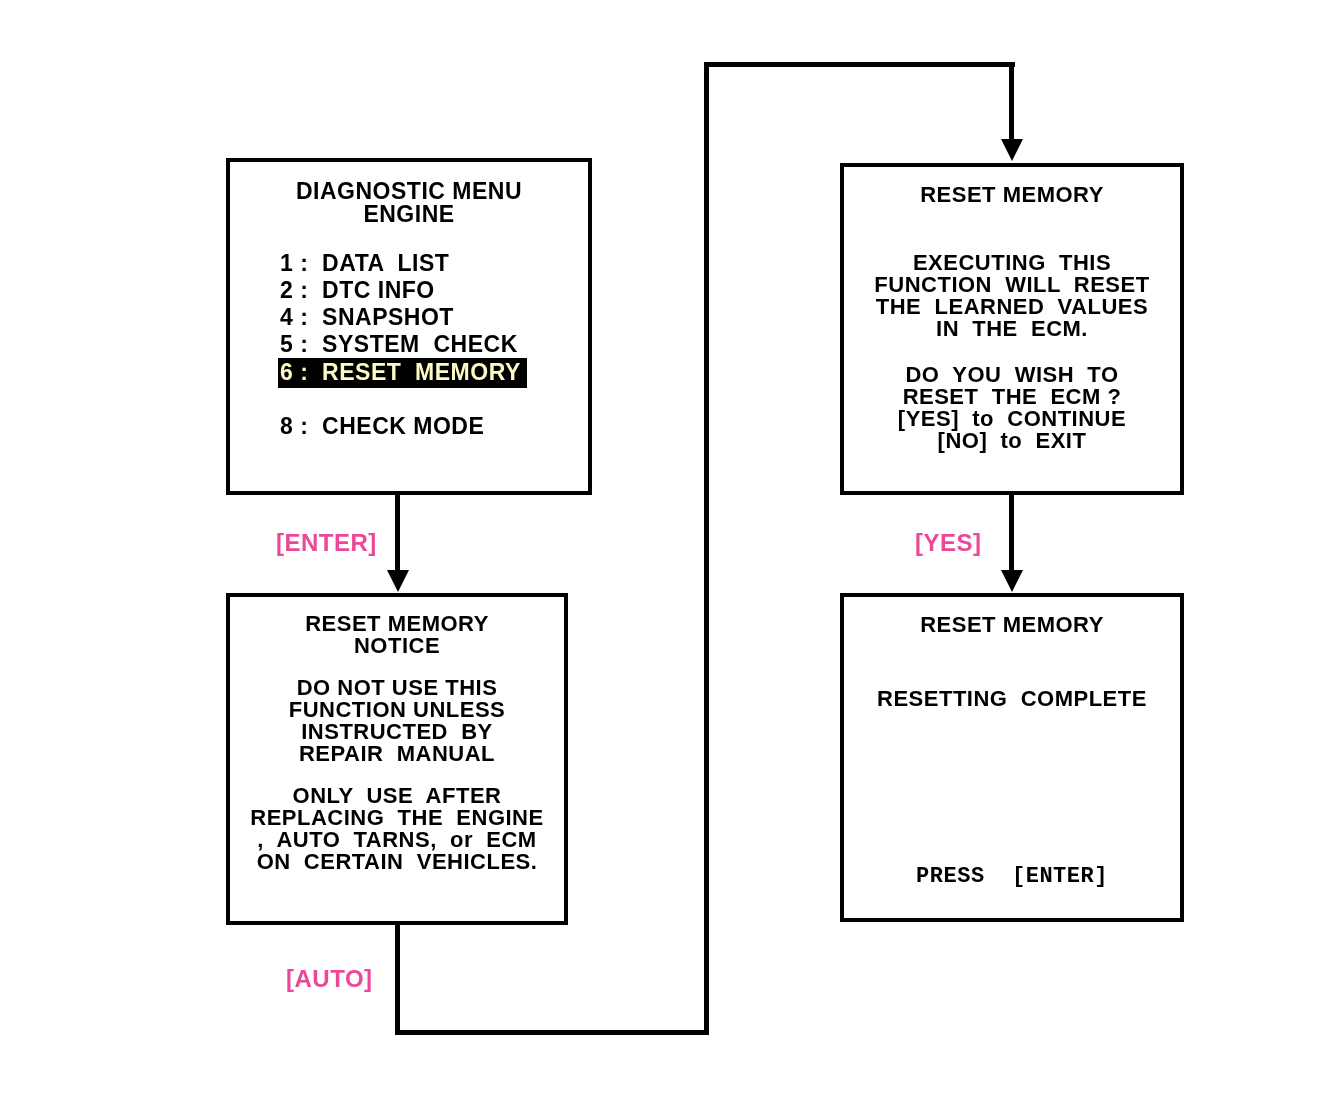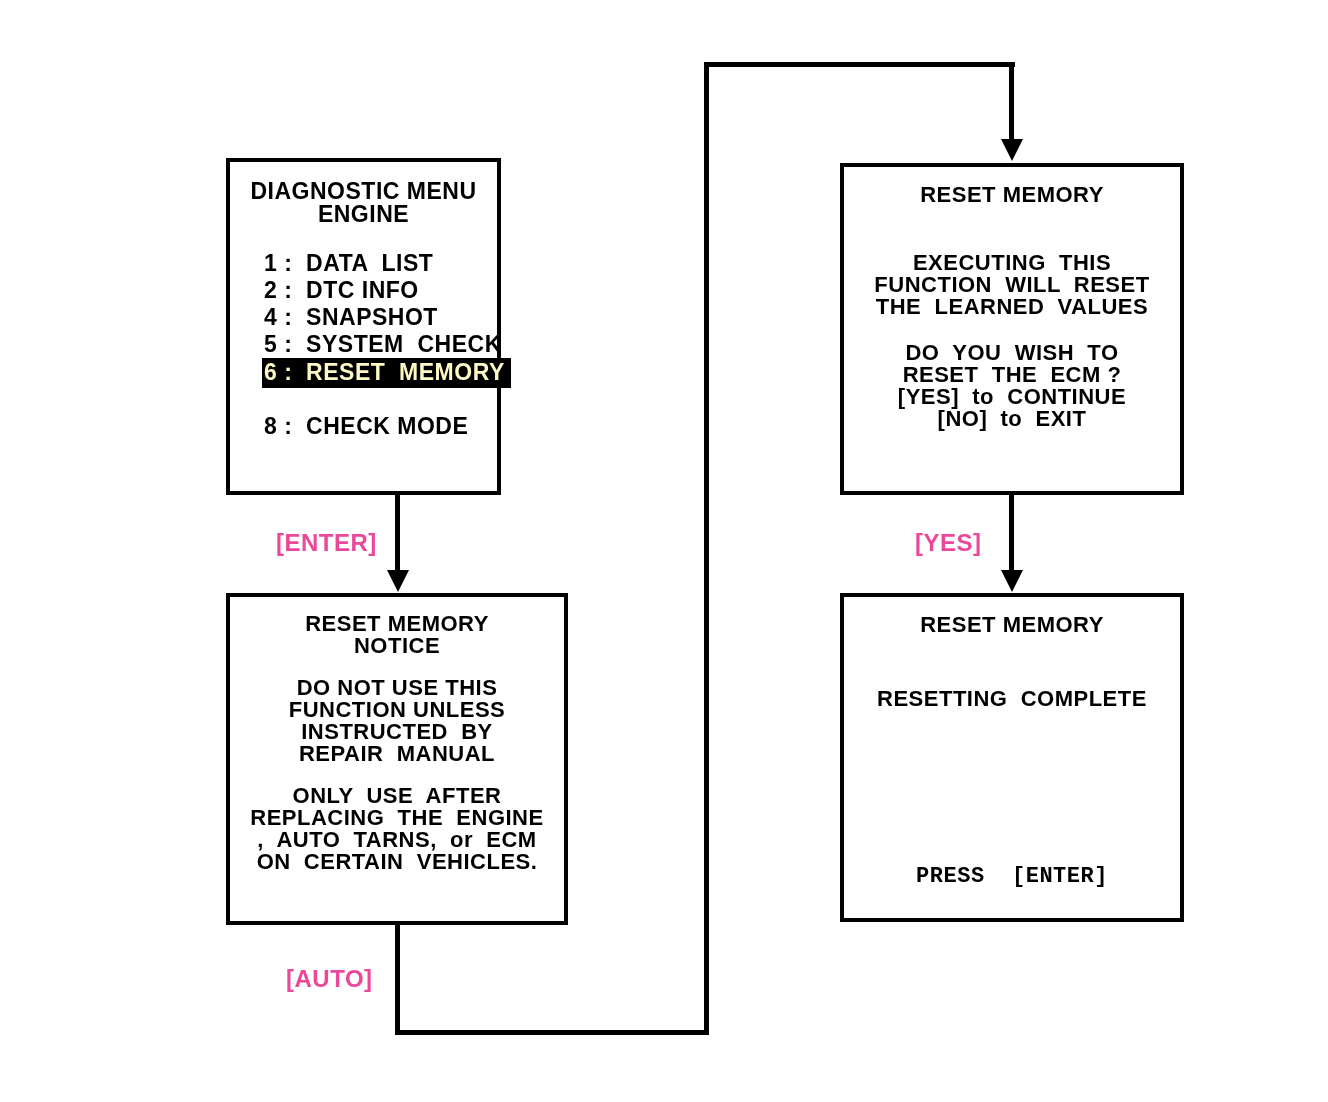--- a/index.html
+++ b/index.html
@@ -32,31 +32,31 @@
   }
   .screen .line {
     white-space: pre;
     line-height: 1.0;
   }
 
   
   #box-diagnostic-menu {
     left: 226px;
     top: 158px;
-    width: 275px;
+    width: 366px;
     height: 337px;
     font-size: 23px;
   }
   #box-diagnostic-menu .hdr {
     margin-top: 18px;
     line-height: 1.22;
   }
   .menu-list {
     margin-top: 24px;
-    padding-left: 34px;
+    padding-left: 50px;
     text-align: left;
   }
   .menu-list .menu-item {
     line-height: 1.17;
     white-space: pre;
   }
   .menu-list .menu-item.selected {
     background: #000000;
     color: #fef9c3;
     display: inline-block;
@@ -190,20 +190,21 @@
   </div>
 
   <div class="screen" id="box-reset-confirm">
     <div class="hdr">
       <div class="line">RESET MEMORY</div>
     </div>
     <div class="body1">
       <div class="line">EXECUTING  THIS</div>
       <div class="line">FUNCTION  WILL  RESET</div>
       <div class="line">THE  LEARNED  VALUES</div>
+      <div class="line">IN  THE  ECM.</div>
     </div>
     <div class="body2">
       <div class="line">DO  YOU  WISH  TO</div>
       <div class="line">RESET  THE  ECM ?</div>
       <div class="line">[YES]  to  CONTINUE</div>
       <div class="line">[NO]  to  EXIT</div>
     </div>
   </div>
 
   <div class="screen" id="box-reset-complete">

